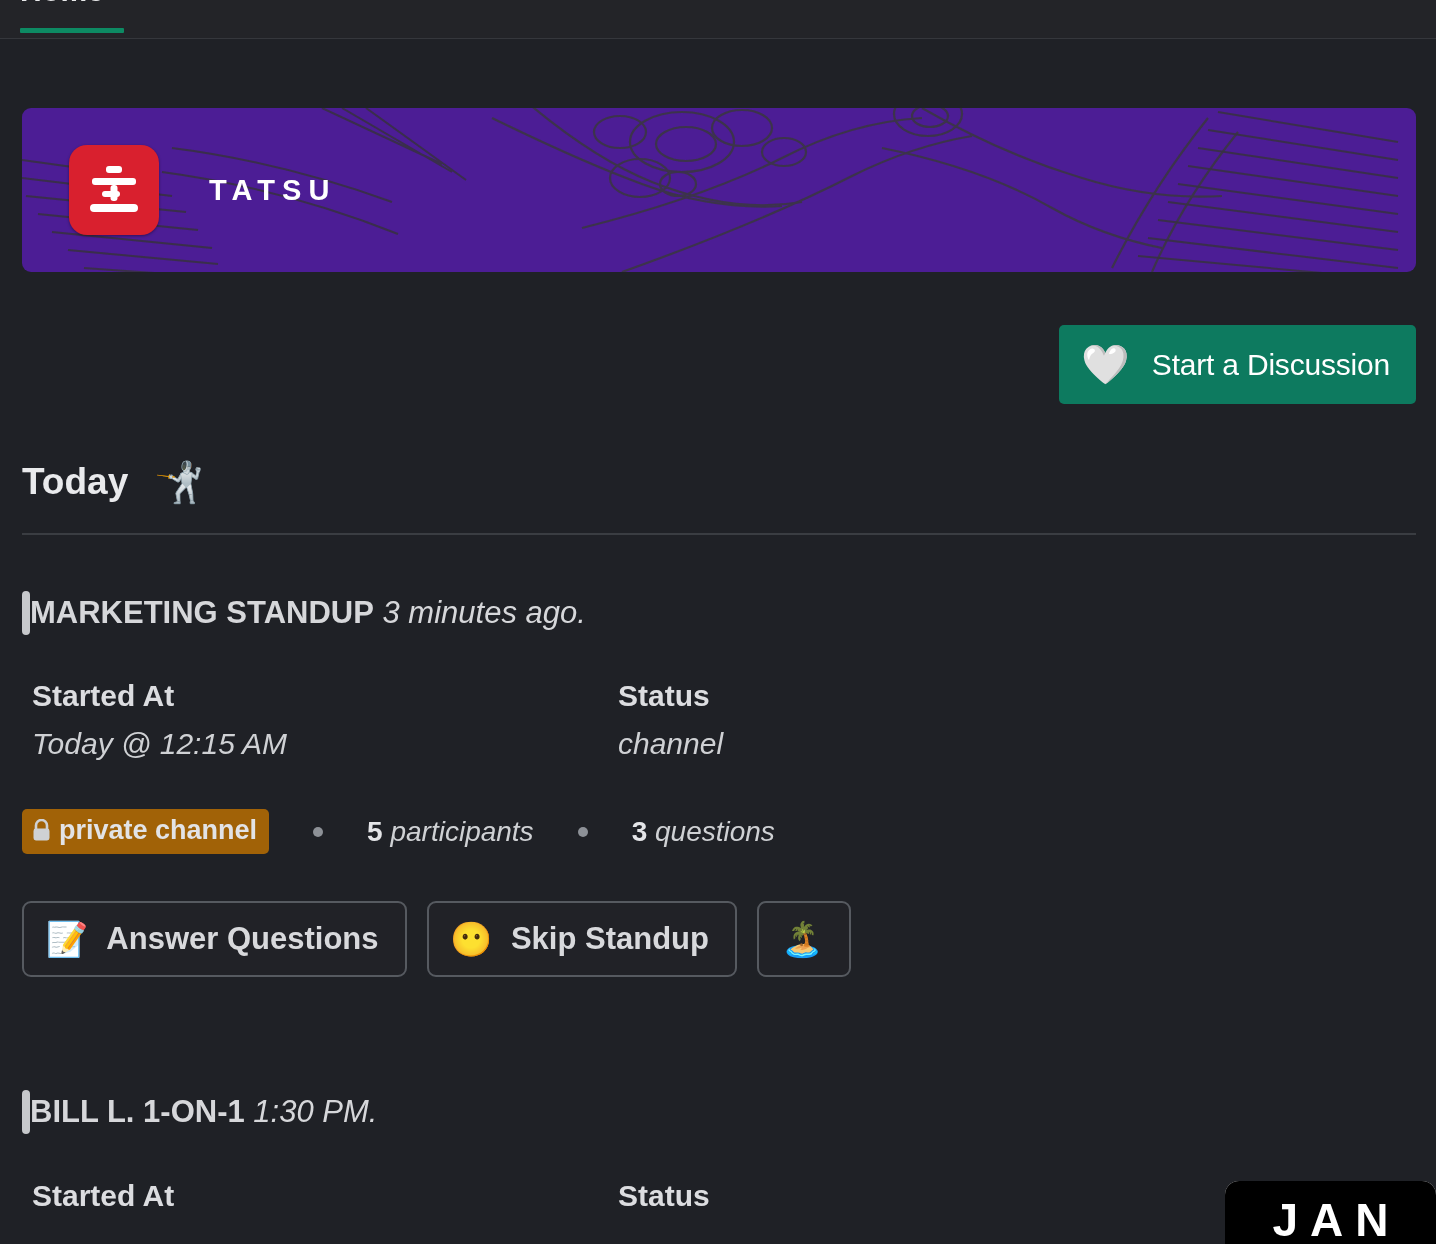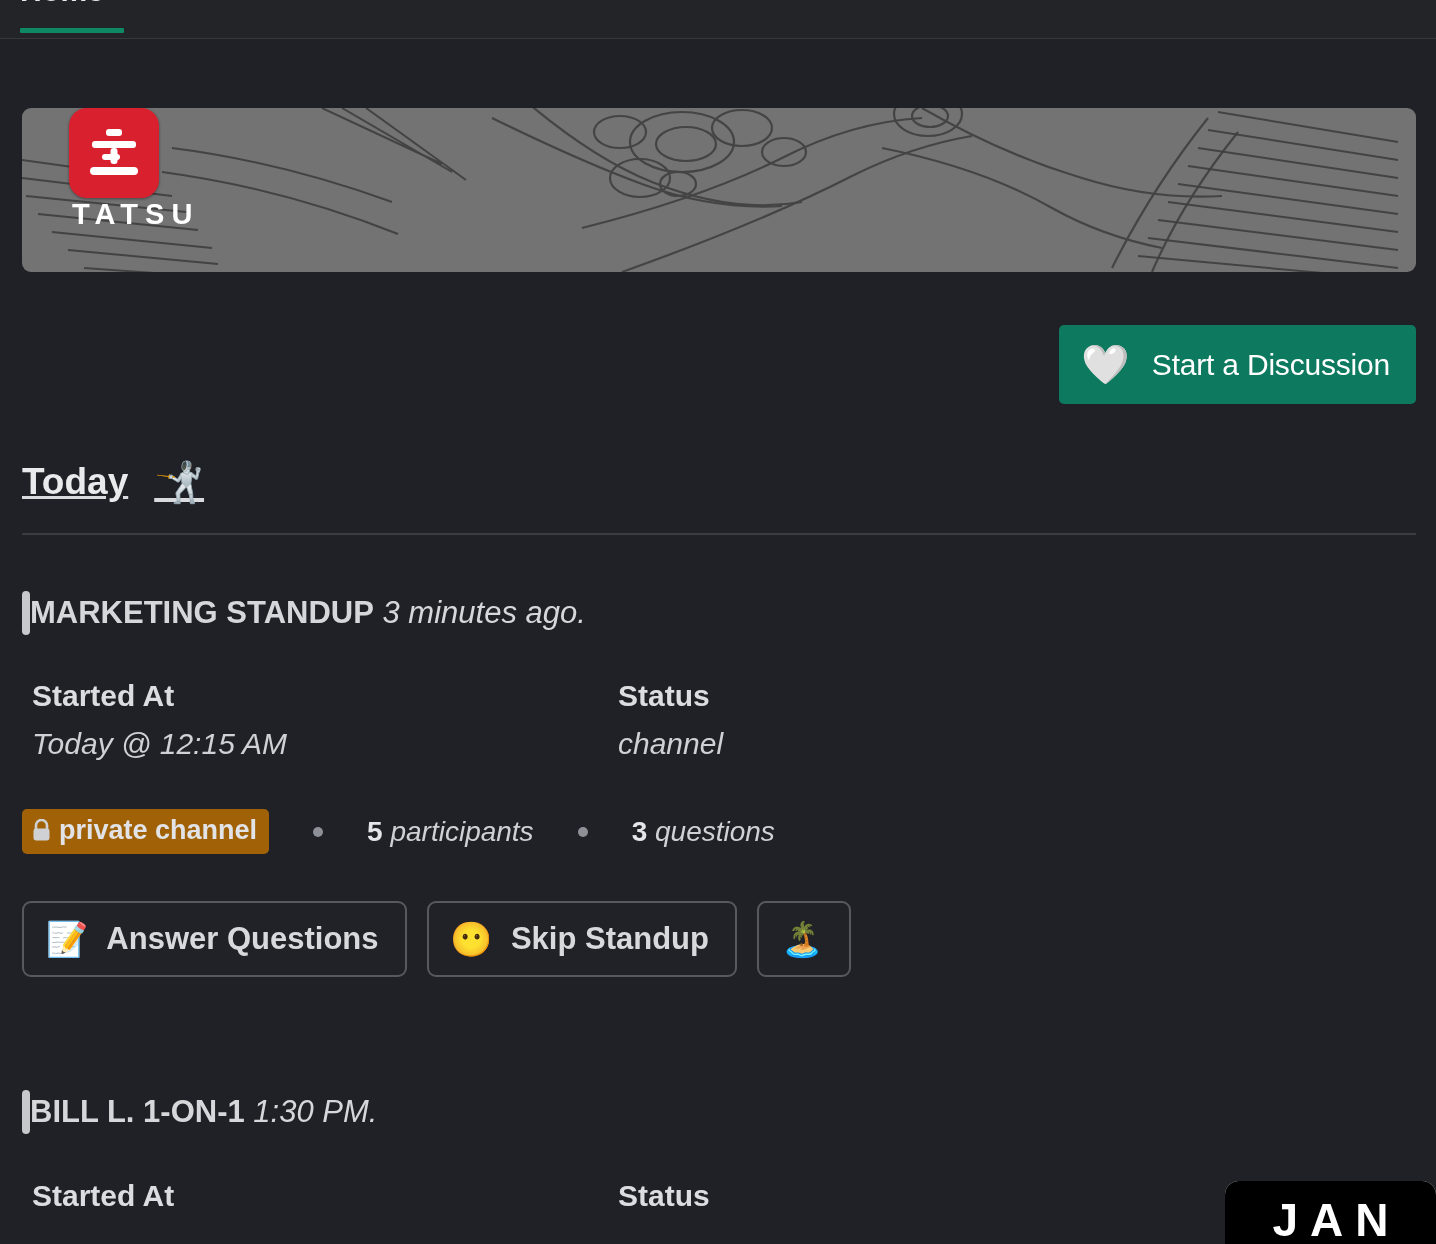--- a/index.html
+++ b/index.html
@@ -42,26 +42,25 @@
     height: 5px;
     background: #0d8a63;
     border-radius: 1px;
   }
 
   
   .banner-wrap {
     margin: 69px 20px 0 22px;
     height: 164px;
     border-radius: 9px;
-    background: #737373;
+    background: #4c1d95;
     position: relative;
     overflow: hidden;
     display: flex;
-    align-items: flex-start;
-    flex-direction: column;
+    align-items: center;
   }
   .banner-art {
     position: absolute;
     inset: 0;
     opacity: .85;
   }
   .banner-logo {
     position: relative;
     width: 90px;
     height: 90px;
@@ -109,21 +108,20 @@
     letter-spacing: -.2px;
   }
   .heart-emoji { font-size: 39px; line-height: 1; color: #dcdfe3; }
 
   
   .today-row {
     margin: 57px 0 0 22px;
     display: flex;
     align-items: center;
     gap: 26px;
-    text-decoration: underline;
   }
   .today-label {
     font-size: 37px;
     font-weight: bold;
     color: #e9eaec;
   }
   .today-emoji { font-size: 40px; line-height: 1; }
   .section-divider {
     margin: 30px 20px 0 22px;
     height: 2px;

